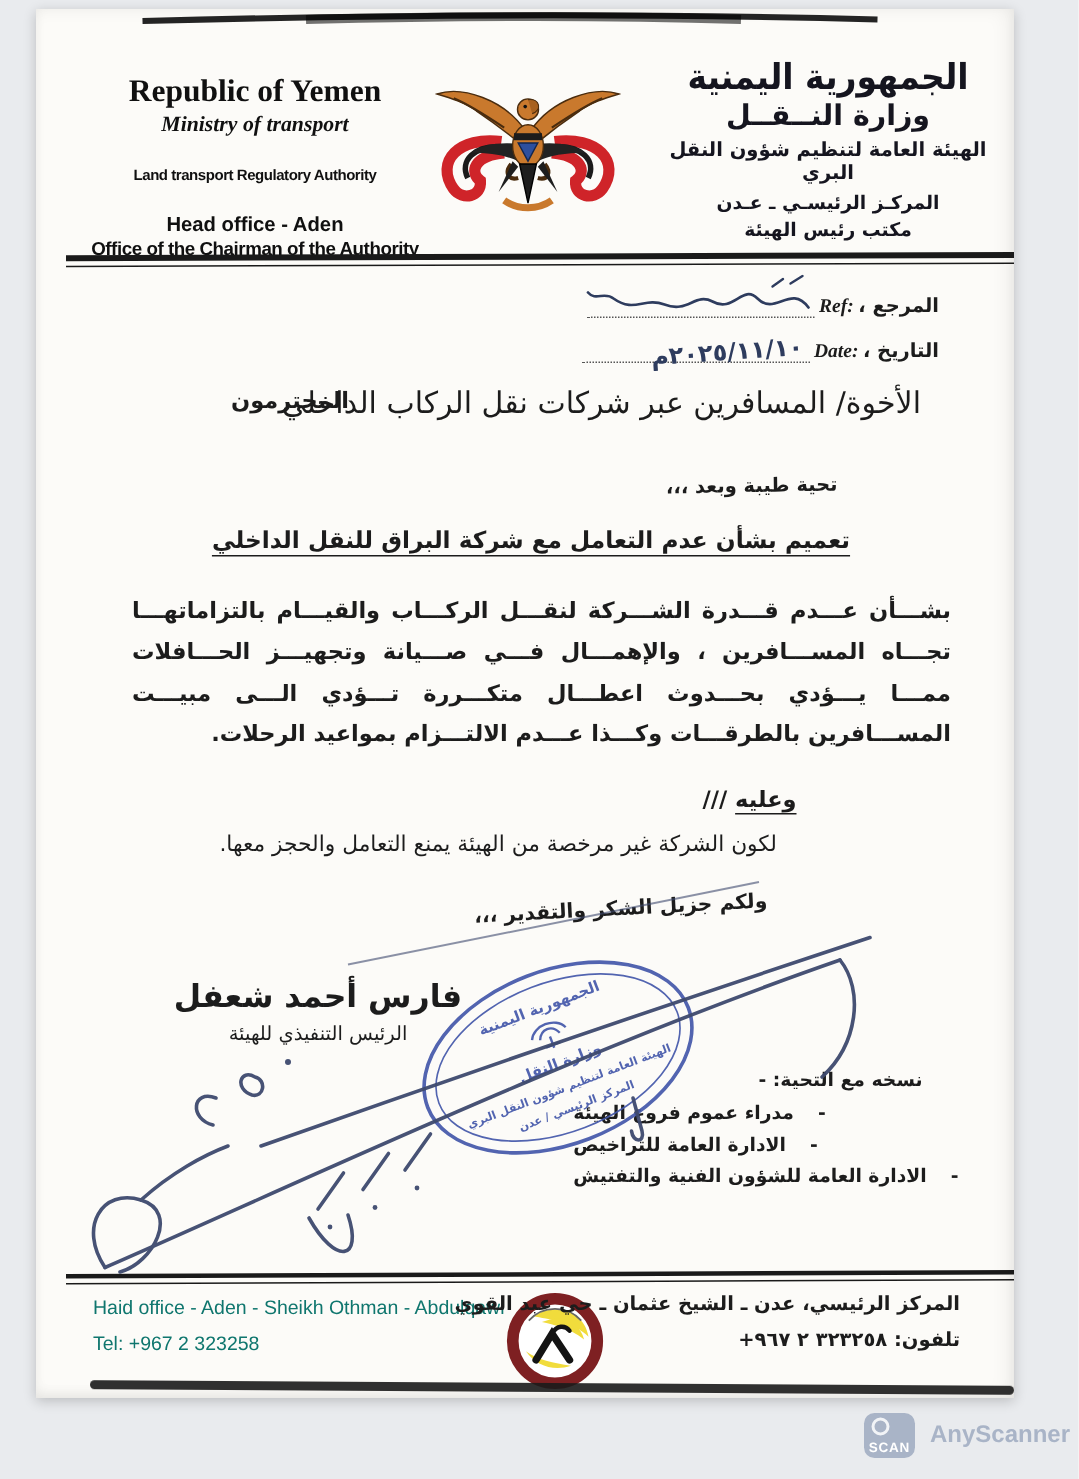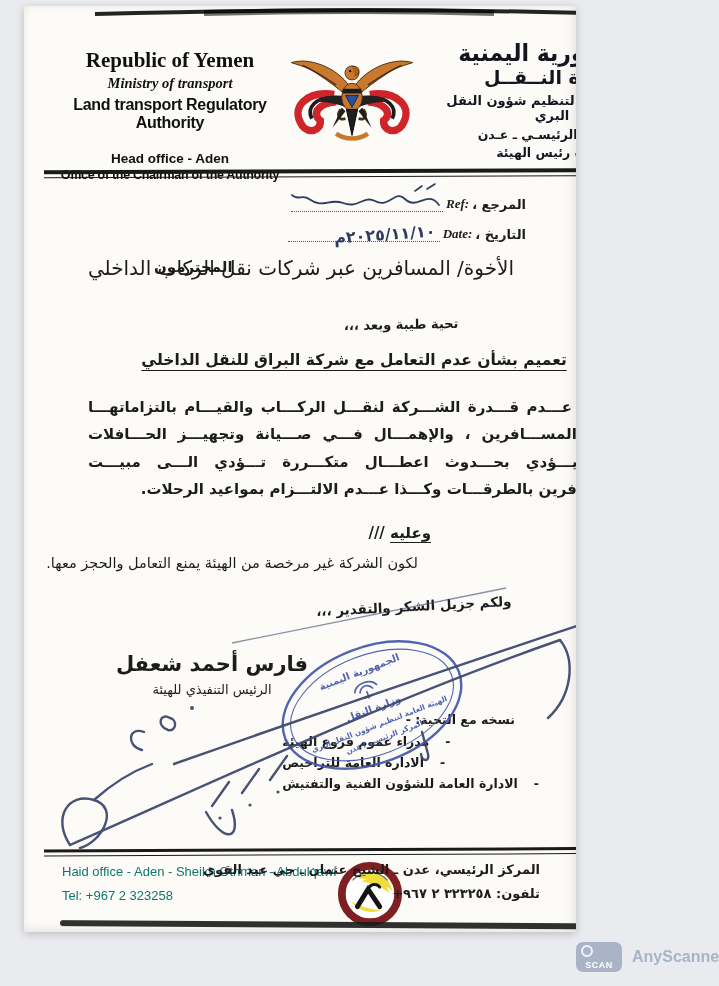--- a/index.html
+++ b/index.html
@@ -2,31 +2,31 @@
 <html lang="ar"><head>
 <meta charset="utf-8">
 <style>
   html,body{margin:0;padding:0;}
   body{
     width:719px;height:986px;position:relative;overflow:hidden;
     background:#e9ebee;
     font-family:"DejaVu Sans",sans-serif;color:#1c1c1c;
   }
   .paper{
-    position:absolute;left:24px;top:6px;width:552px;height:926px;
+    position:absolute;left:24px;top:6px;width:652px;height:926px;
     background:#fcfbf8;overflow:hidden;
     box-shadow:0 2px 8px rgba(0,0,0,.20), inset -5px 0 12px rgba(0,0,0,.05), inset 0 -3px 8px rgba(0,0,0,.06);
   }
   
   .top-artifact{position:absolute;left:0;top:0;width:680px;height:20px;z-index:3;}
   
   .lh-en{position:absolute;left:24px;top:42px;width:244px;text-align:center;color:#101010;}
   .en1{font-family:"Liberation Serif",serif;font-weight:bold;font-size:21px;line-height:1.15;}
   .en2{font-family:"Liberation Serif",serif;font-weight:bold;font-style:italic;font-size:14.5px;margin-top:3px;}
-  .en3{font-family:"Liberation Sans",sans-serif;font-weight:bold;font-size:16px;margin-top:4px;letter-spacing:-.3px;}
+  .en3{font-family:"Liberation Sans",sans-serif;font-weight:bold;font-size:10px;margin-top:20px;letter-spacing:-.3px;}
   .en4{font-family:"Liberation Sans",sans-serif;font-weight:bold;font-size:13.5px;margin-top:19px;}
   .en5{font-family:"Liberation Sans",sans-serif;font-weight:bold;font-size:12.5px;margin-top:2px;letter-spacing:-.3px;}
   .lh-emblem{position:absolute;left:258px;top:46px;width:140px;height:96px;}
   .lh-ar{position:absolute;left:406px;top:34px;width:244px;text-align:center;direction:rtl;color:#15151f;}
   .ar1{font-size:22px;font-weight:bold;transform:scaleY(1.08);}
   .ar2{font-size:19px;font-weight:bold;letter-spacing:1px;margin-top:1px;}
   .ar3{font-size:13px;font-weight:bold;margin-top:5px;}
   .ar4{font-size:12.5px;font-weight:bold;margin-top:4px;}
   .ar5{font-size:12.5px;font-weight:bold;margin-top:3px;}
   
@@ -62,21 +62,21 @@
   .cc-item{display:flex;flex-direction:row-reverse;justify-content:flex-start;gap:16px;margin-top:6px;}
   
   .footer-en{position:absolute;left:38px;top:858px;font-family:"Liberation Sans",sans-serif;font-size:13px;font-weight:500;color:#0f766e;}
   .footer-en .l2{margin-top:9px;}
   .footer-logo{position:absolute;left:312px;top:854px;width:68px;height:68px;}
   .footer-ar{position:absolute;right:36px;top:856px;direction:rtl;text-align:right;font-size:13px;font-weight:bold;}
   .footer-ar .l2{margin-top:9px;}
   .bottom-edge{position:absolute;left:36px;top:916px;width:616px;height:6px;background:#1b1b1b;border-radius:3px;opacity:.9;transform:rotate(.35deg);filter:blur(.4px);}
   
   .watermark{position:absolute;left:576px;top:942px;display:flex;gap:10px;align-items:center;}
-  .wm-icon{width:46px;height:30px;background:#a9b4c7;border-radius:7px;position:relative;}
+  .wm-icon{width:34px;height:30px;background:#a9b4c7;border-radius:7px;position:relative;}
   .wm-cam{position:absolute;left:5px;top:3px;width:8px;height:8px;border:2px solid #fff;border-radius:50%;opacity:.85;}
   .wm-scan{position:absolute;bottom:2px;width:100%;text-align:center;color:#fff;font-size:9px;font-weight:bold;letter-spacing:.5px;font-family:"Liberation Sans",sans-serif;}
   .wm-label{color:#a9b4c7;font-size:16px;font-weight:600;font-family:"Liberation Sans",sans-serif;}
 </style>
 </head>
 <body>
 
 <div class="paper">
 
   <svg class="top-artifact" viewBox="0 0 680 20">

